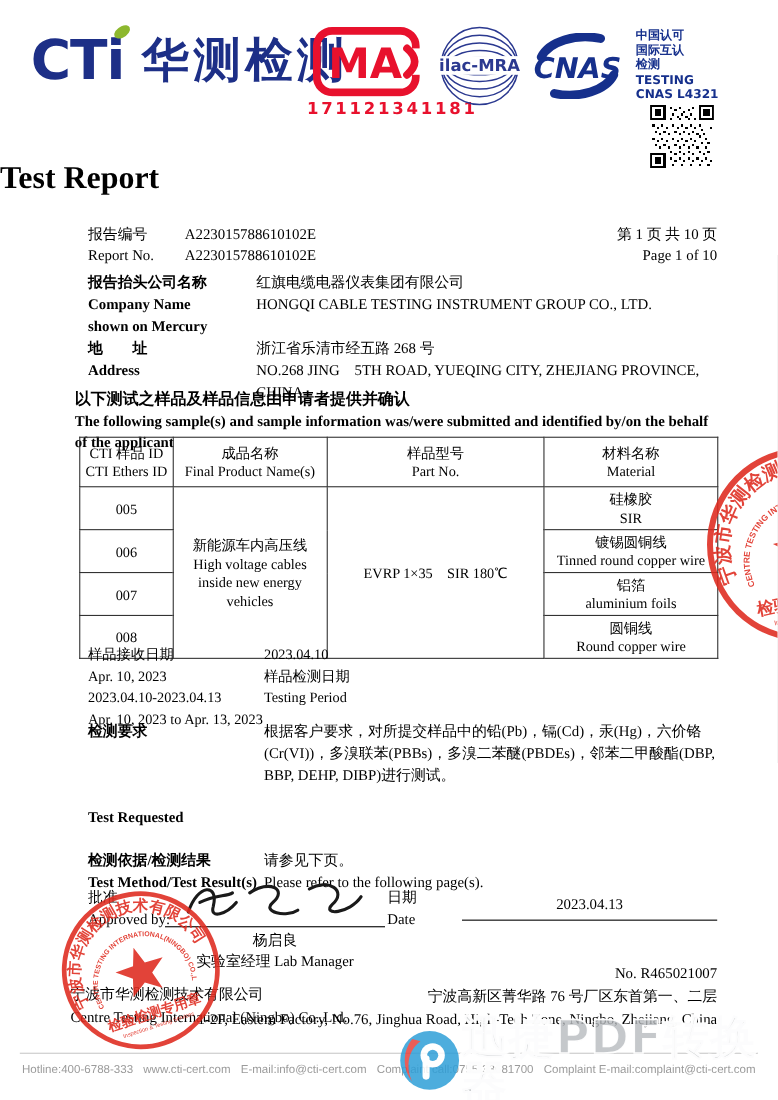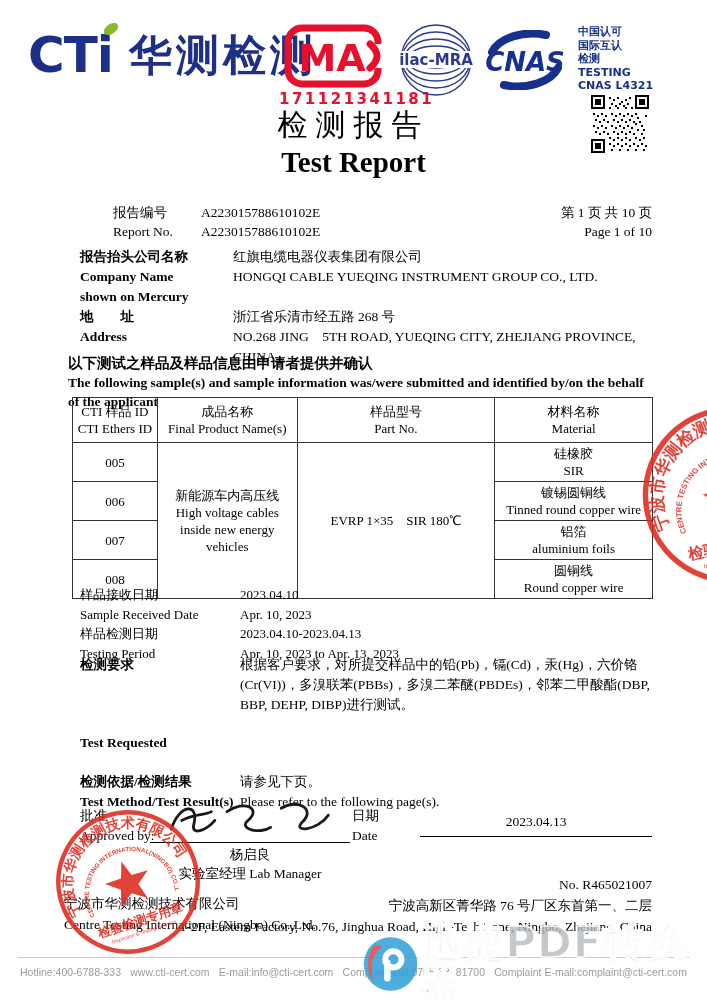--- a/index.html
+++ b/index.html
@@ -16,25 +16,25 @@
   .cma-number{position:absolute;left:279px;top:90px;font-family:"DejaVu Sans", sans-serif;
               font-weight:bold;font-size:15px;letter-spacing:2.5px;color:#e8112d;}
   .ilac{position:absolute;left:398px;top:22px;}
   .cnas{position:absolute;left:480px;top:30px;}
   .accr{position:absolute;left:578px;top:25px;color:#16308c;font-family:"DejaVu Sans", sans-serif;
         font-weight:bold;font-size:11px;line-height:13.5px;}
   .qr{position:absolute;left:591px;top:95px;width:58px;height:58px;}
   
   .title-cn{position:absolute;left:0;top:105px;width:100%;text-align:center;font-size:30px;
             letter-spacing:8px;font-weight:500;}
-  .title-en{position:absolute;left:0;top:146px;width:100%;text-align:center;font-size:29px;font-weight:bold;}
+  .title-en{position:absolute;left:0;top:146px;width:100%;font-size:29px;font-weight:bold;}
   
   .meta{position:absolute;left:80px;top:203px;width:572px;font-size:13.5px;line-height:19px;}
   .meta-row{display:flex;}
-  .meta-row .lbl{width:70px;margin-left:33px;}
+  .meta-row .lbl{width:70px;}
   .meta-row .val{margin-left:18px;}
   .meta-row .pg{margin-left:auto;text-align:right;}
   
   .company{position:absolute;left:80px;top:247px;width:575px;font-size:13.5px;line-height:20px;
            display:grid;grid-template-columns:153px 1fr;}
   .company .lbl{font-weight:bold;}
   
   .statement{position:absolute;left:68px;top:337px;width:590px;font-weight:bold;margin-top:16px;}
   .statement .cn{font-size:14.5px;line-height:20px;}
   .statement .en{font-size:13.5px;line-height:19px;}
@@ -252,41 +252,40 @@
           <rect x="27" y="25" width="1" height="1"></rect>
         <rect x="10" y="27" width="1" height="1"></rect>
           <rect x="14" y="27" width="1" height="1"></rect>
           <rect x="18" y="27" width="1" height="1"></rect>
           <rect x="22" y="27" width="1" height="1"></rect>
           <rect x="26" y="27" width="1" height="1"></rect>
       </g>
     </svg>
   </div>
 
-  <div class="title-cn">检测报告</div>
   <div class="title-en">Test Report</div>
 
   <div class="meta">
     <div class="meta-row">
       <span class="lbl">报告编号</span>
       <span class="val">A223015788610102E</span>
       <span class="pg">第 1 页  共 10 页</span>
     </div>
     <div class="meta-row">
       <span class="lbl">Report No.</span>
       <span class="val">A223015788610102E</span>
       <span class="pg">Page 1 of 10</span>
     </div>
   </div>
 
   <div class="company">
     <div class="lbl">报告抬头公司名称</div>
     <div>红旗电缆电器仪表集团有限公司</div>
     <div class="lbl">Company Name</div>
-    <div>HONGQI CABLE YUEQING INSTRUMENT GROUP CO., LTD.</div>
+    <div>HONGQI CABLE TESTING INSTRUMENT GROUP CO., LTD.</div>
     <div class="lbl">shown on Mercury</div>
     <div></div>
     <div class="lbl">地　　址</div>
     <div>浙江省乐清市经五路 268 号</div>
     <div class="lbl">Address</div>
     <div>NO.268 JING　5TH ROAD, YUEQING CITY, ZHEJIANG PROVINCE, CHINA</div>
   </div>
 
   <div class="statement">
     <div class="cn">以下测试之样品及样品信息由申请者提供并确认</div>
@@ -351,21 +350,20 @@
         <div>圆铜线</div>
             <div>Round copper wire</div>
       </td>
     </tr>
   </tbody>
     </table>
 
   <div class="dates">
     <div>样品接收日期</div>
     <div>2023.04.10</div>
-    <div>Sample Received Date</div>
     <div>Apr. 10, 2023</div>
     <div>样品检测日期</div>
     <div>2023.04.10-2023.04.13</div>
     <div>Testing Period</div>
     <div>Apr. 10, 2023 to Apr. 13, 2023</div>
   </div>
 
   <div class="request">
     <div class="lbl">检测要求</div>
     <div class="para">根据客户要求，对所提交样品中的铅(Pb)，镉(Cd)，汞(Hg)，六价铬(Cr(VI))，多溴联苯(PBBs)，多溴二苯醚(PBDEs)，邻苯二甲酸酯(DBP, BBP, DEHP, DIBP)进行测试。</div>

